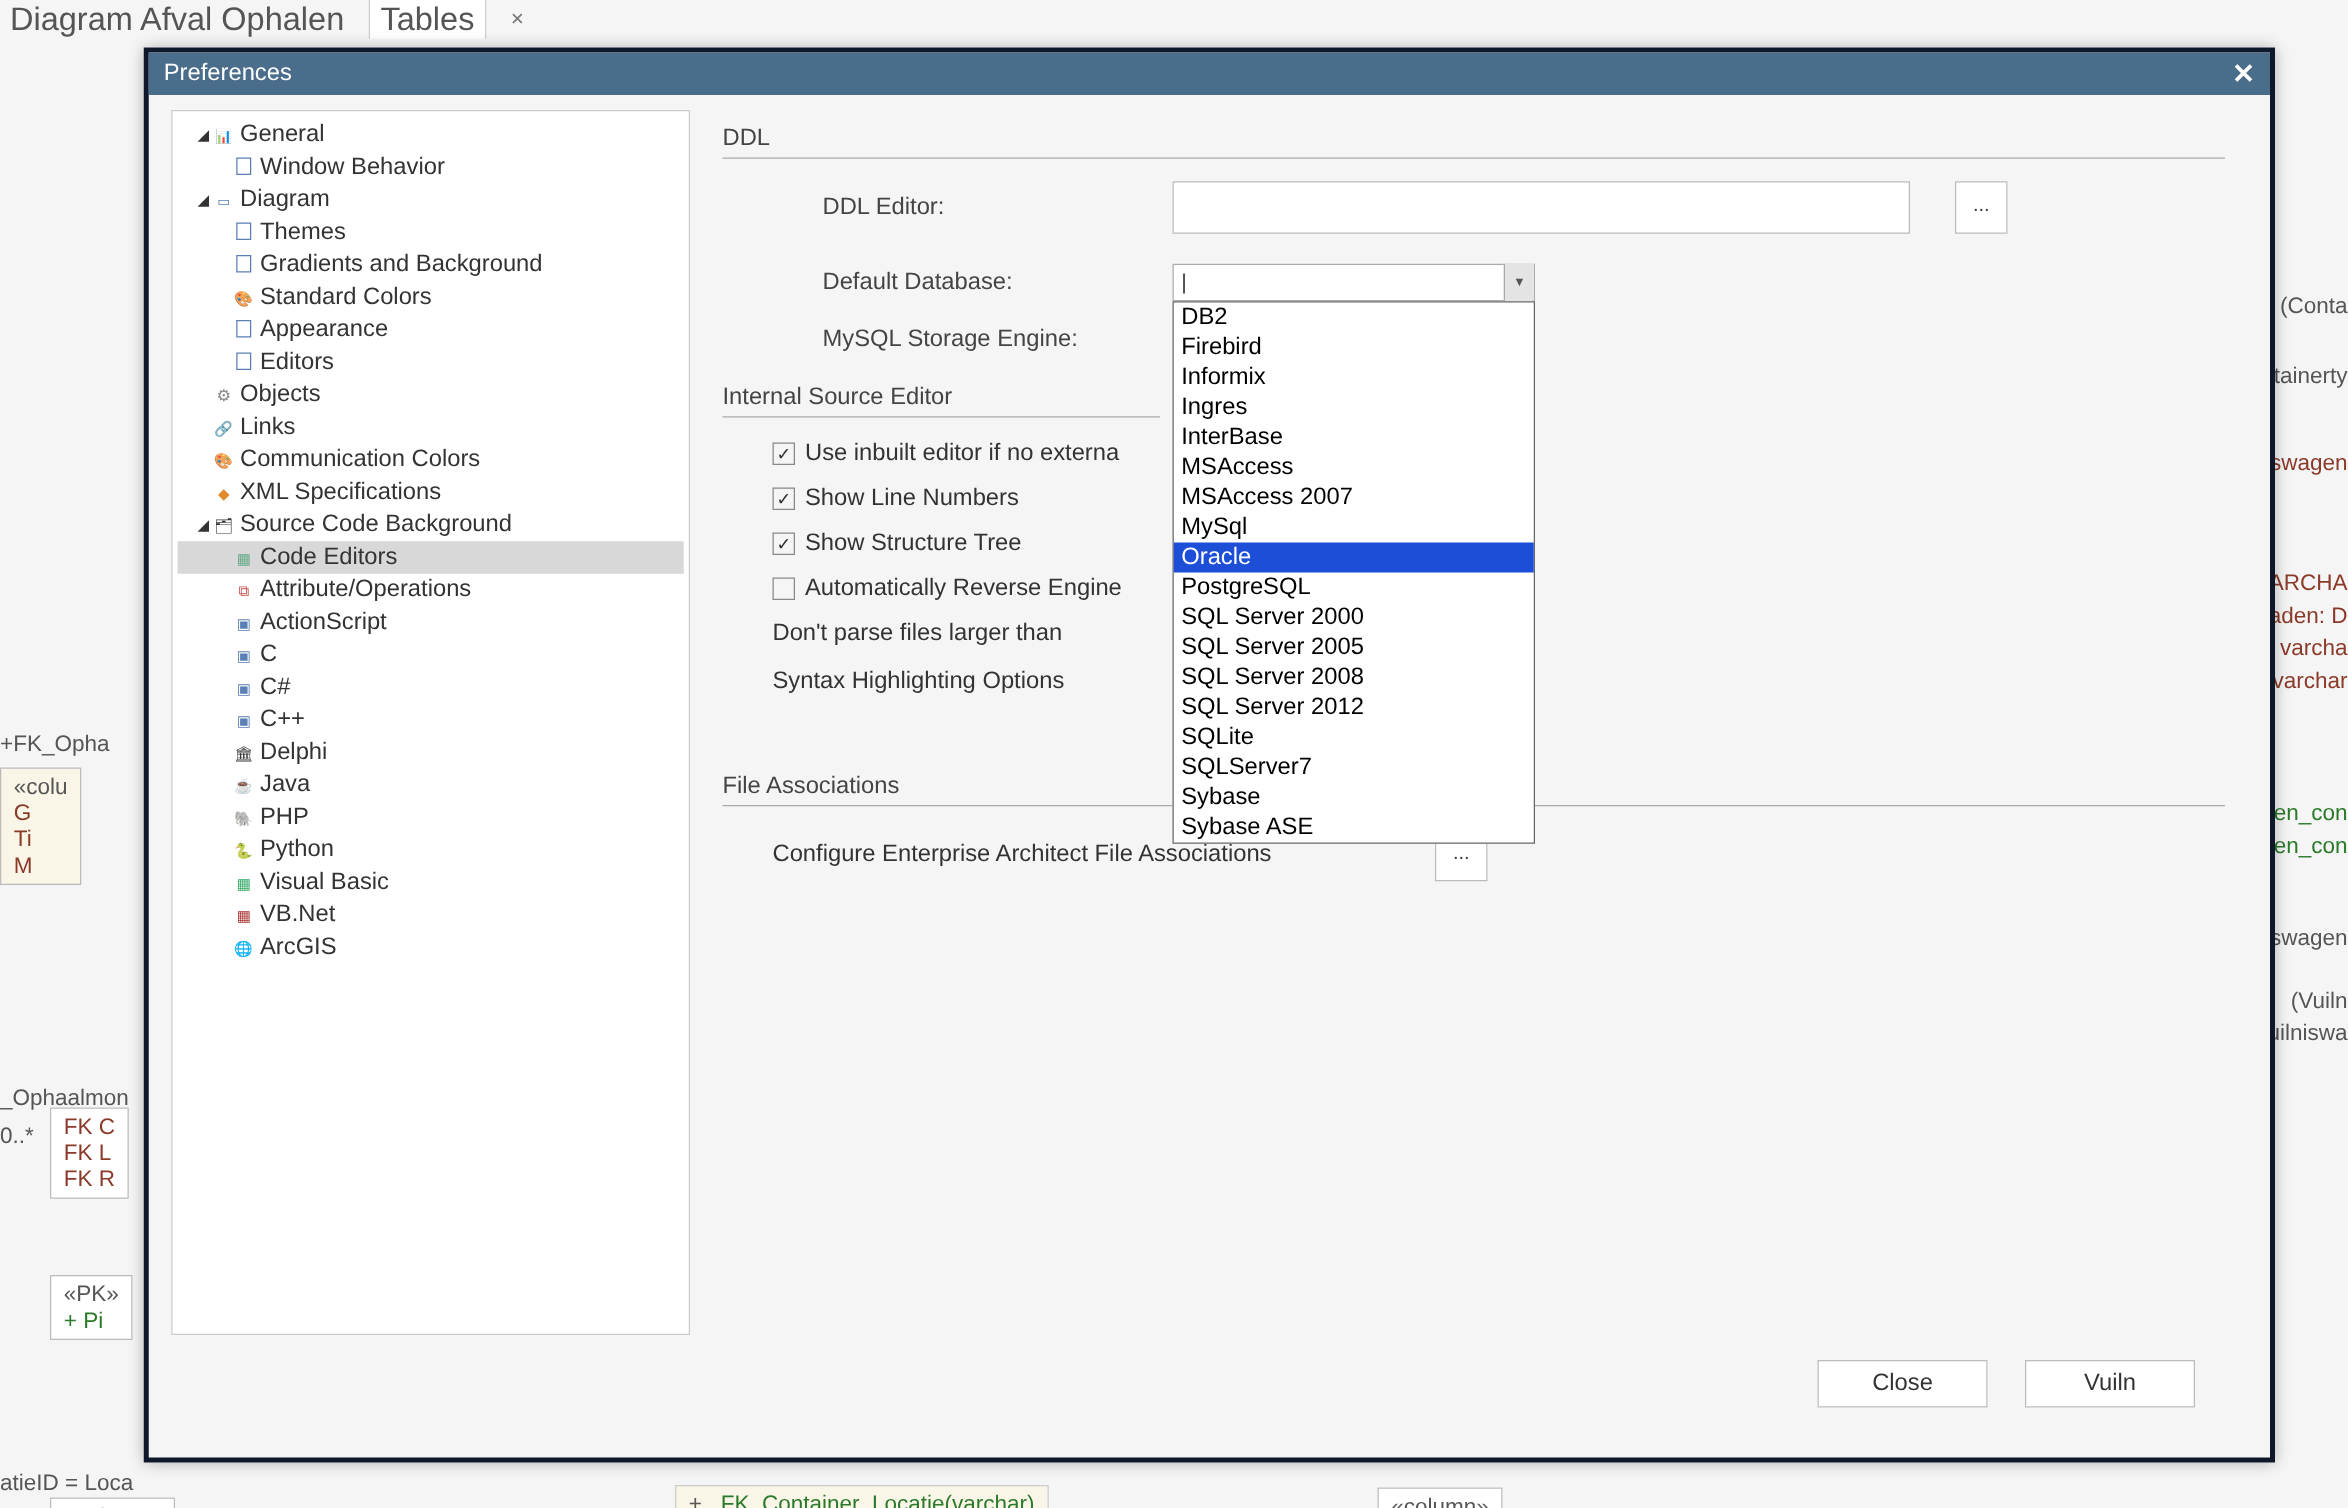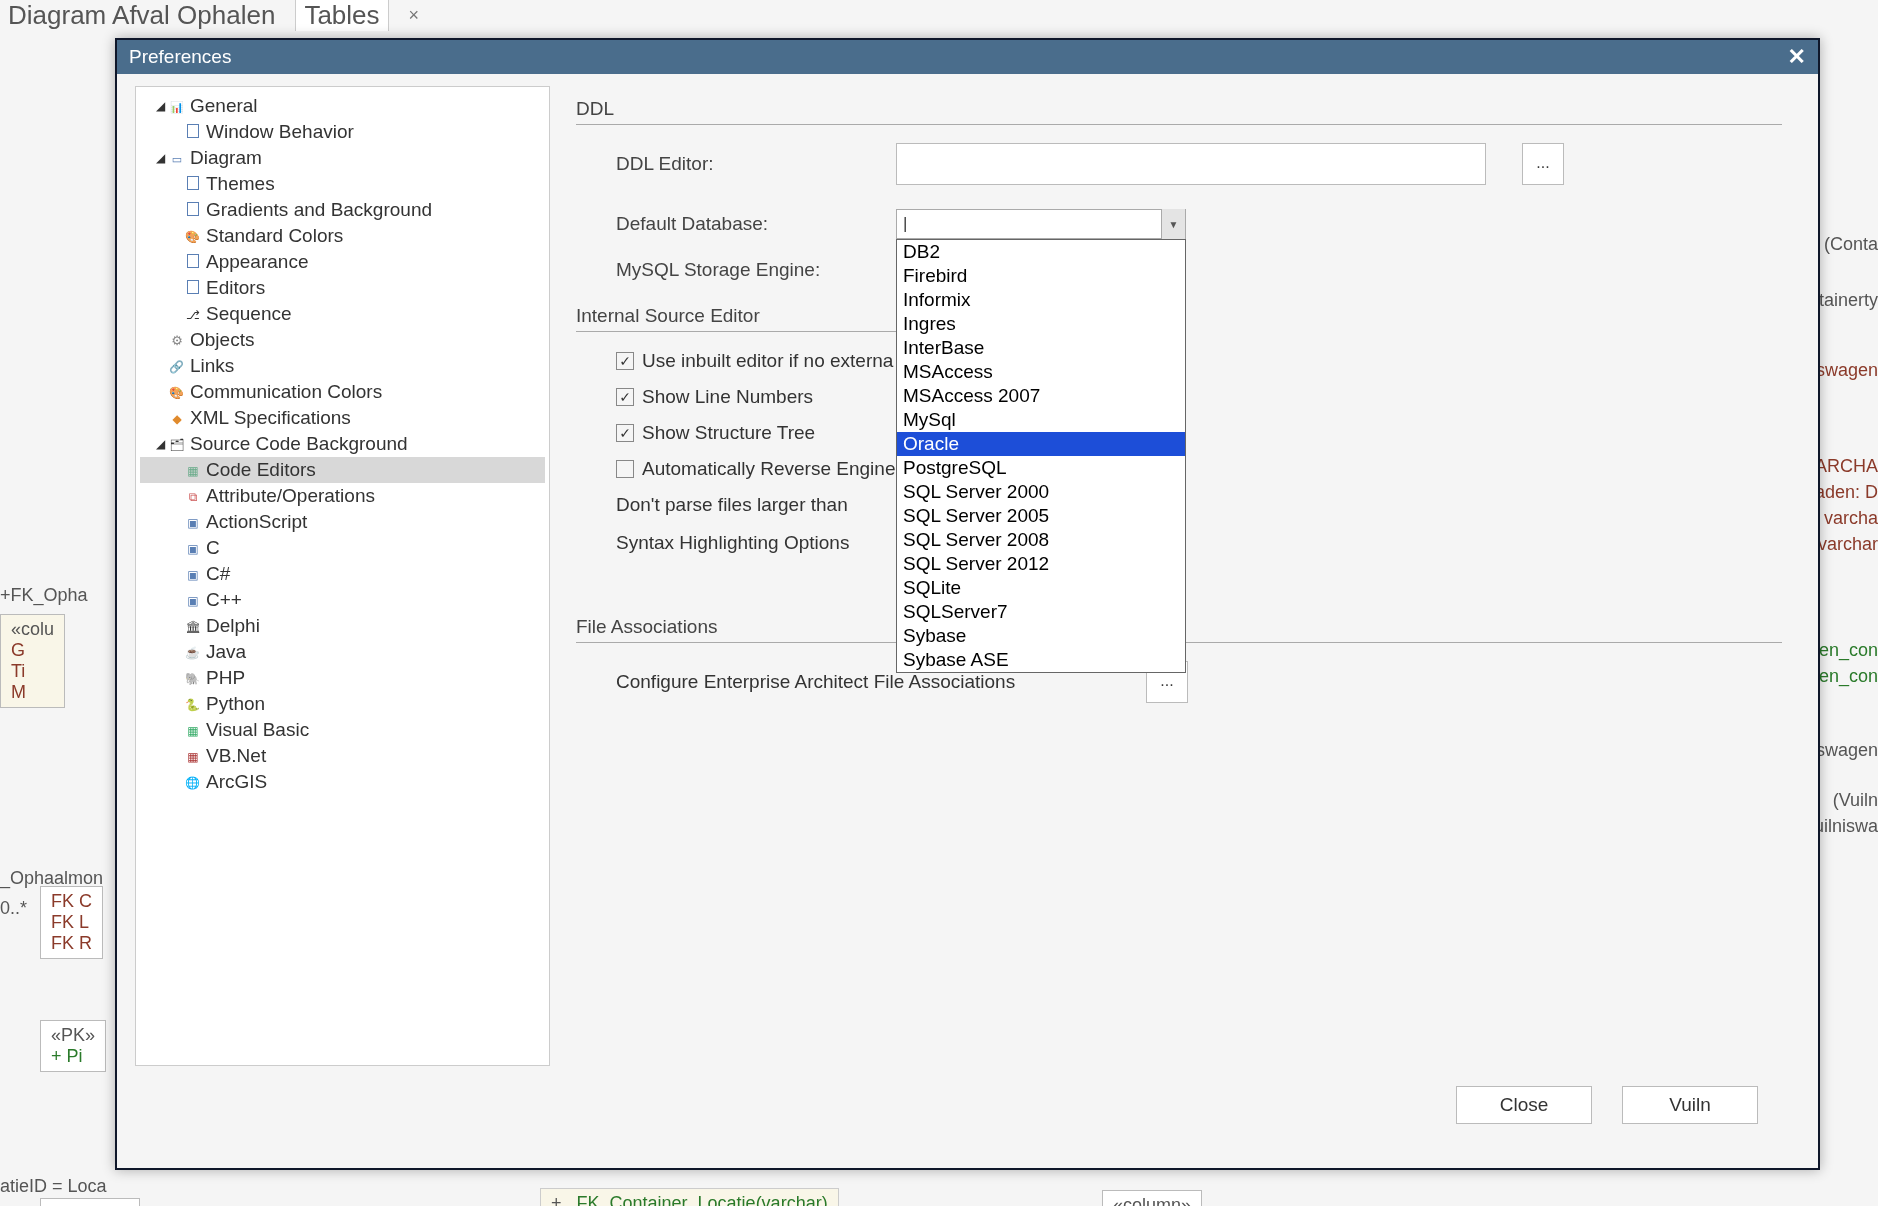--- a/index.html
+++ b/index.html
@@ -4,37 +4,37 @@
 <style>
   * { box-sizing: border-box; margin: 0; padding: 0; font-family: "Segoe UI", Tahoma, sans-serif; }
   body { width: 1878px; height: 1206px; background: #f5f5f5; overflow: hidden; color: #3a3a3a; }
   .bg-tabs { display: flex; align-items: center; gap: 12px; padding-left: 0; height: 30px; }
   .bg-tab { font-size: 26px; color: #555; padding: 0 8px; }
   .bg-tab.active { background: #fff; border: 1px solid #ccc; border-bottom: none; }
   .bg-x { color: #777; font-size: 18px; padding: 0 8px; }
   .bg-diagram { position: absolute; z-index: 0; font-size: 18px; color: #555; }
   .bg-cell { background: #fff; border: 1px solid #bbb; padding: 4px 10px; display: inline-block; }
 
-  .dialog { position: absolute; left: 115px; top: 38px; width: 1705px; height: 1132px; background: #f5f5f5; border: 2px solid #0f172a; box-shadow: 0 0 12px rgba(0,0,0,0.3); z-index: 10; }
+  .dialog { position: absolute; left: 115px; top: 38px; width: 1705px; height: 1132px; background: #f5f5f5; border: 4px solid #0f172a; box-shadow: 0 0 12px rgba(0,0,0,0.3); z-index: 10; }
   .titlebar { background: #4a6d8c; color: #fff; height: 34px; display: flex; align-items: center; justify-content: space-between; padding: 0 12px; font-size: 19px; }
   .close-x { color: #fff; font-size: 22px; font-weight: bold; cursor: pointer; }
   .dialog-body { display: flex; height: 992px; }
   .tree-panel { width: 415px; background: #fff; border: 1px solid #ccc; margin: 12px 0 0 18px; padding: 6px 4px; font-size: 19px; color: #333; overflow: hidden; }
   .tree-item { display: flex; align-items: center; height: 26px; padding-left: 8px; white-space: nowrap; cursor: pointer; }
   .tree-item.selected { background: #d8d8d8; }
   .tree-arrow { display: inline-block; width: 12px; color: #333; font-size: 12px; }
   .tree-icon { display: inline-block; width: 18px; height: 16px; margin-right: 4px; text-align: center; font-size: 14px; }
   .ind1 { padding-left: 16px; }
   .ind2 { padding-left: 44px; }
 
   .main-panel { flex: 1; padding: 18px 36px 0 26px; }
   .section-title { font-size: 19px; color: #444; margin-bottom: 4px; margin-top: 6px; }
   .section-hr { border: none; border-top: 1px solid #aaa; margin-bottom: 18px; }
   .form-row { display: flex; align-items: center; margin-bottom: 24px; padding-left: 40px; }
-  .form-label { width: 280px; font-size: 19px; color: #444; }
+  .form-label { width: 280px; font-size: 19px; color: #444; margin-left: 40px; }
   .text-input { height: 42px; width: 590px; border: 1px solid #bbb; background: #fff; padding: 4px 8px; font-size: 18px; }
   .ellipsis-btn { width: 42px; height: 42px; border: 1px solid #bbb; background: #fff; margin-left: 36px; text-align: center; line-height: 38px; font-size: 16px; cursor: pointer; }
   .dropdown-wrap { position: relative; }
   .dropdown-input { height: 30px; width: 290px; border: 1px solid #aaa; background: #fff; display: flex; align-items: center; }
   .dropdown-caret { width: 24px; height: 30px; background: #e4e4e4; border-left: 1px solid #aaa; display: flex; align-items: center; justify-content: center; font-size: 10px; color: #555; }
   .dropdown-text { flex: 1; padding-left: 6px; font-size: 17px; }
   .dropdown-list { position: absolute; top: 30px; left: 0; width: 290px; background: #fff; border: 1px solid #666; z-index: 50; font-size: 19px; }
   .dd-item { padding: 1px 6px; cursor: pointer; color: #000; }
   .dd-item.sel { background: #1d4ed8; color: #fff; }
   .chk-row { display: flex; align-items: center; margin-bottom: 14px; padding-left: 40px; font-size: 19px; color: #333; gap: 8px; }
@@ -145,24 +145,20 @@
           <span class="tree-icon icon-colors"></span>
           <span>Standard Colors</span>
         </div>
       <div class="tree-item ind2">
           <span class="tree-icon icon-page"></span>
           <span>Appearance</span>
         </div>
       <div class="tree-item ind2">
           <span class="tree-icon icon-page"></span>
           <span>Editors</span>
-        </div>
-      <div class="tree-item ind2">
-          <span class="tree-icon icon-seq"></span>
-          <span>Sequence</span>
         </div>
       <div class="tree-item ind1">
           <span class="tree-arrow"></span>
           <span class="tree-icon icon-gear"></span>
           <span>Objects</span>
         </div>
       <div class="tree-item ind1">
           <span class="tree-arrow"></span>
           <span class="tree-icon icon-links"></span>
           <span>Links</span>

